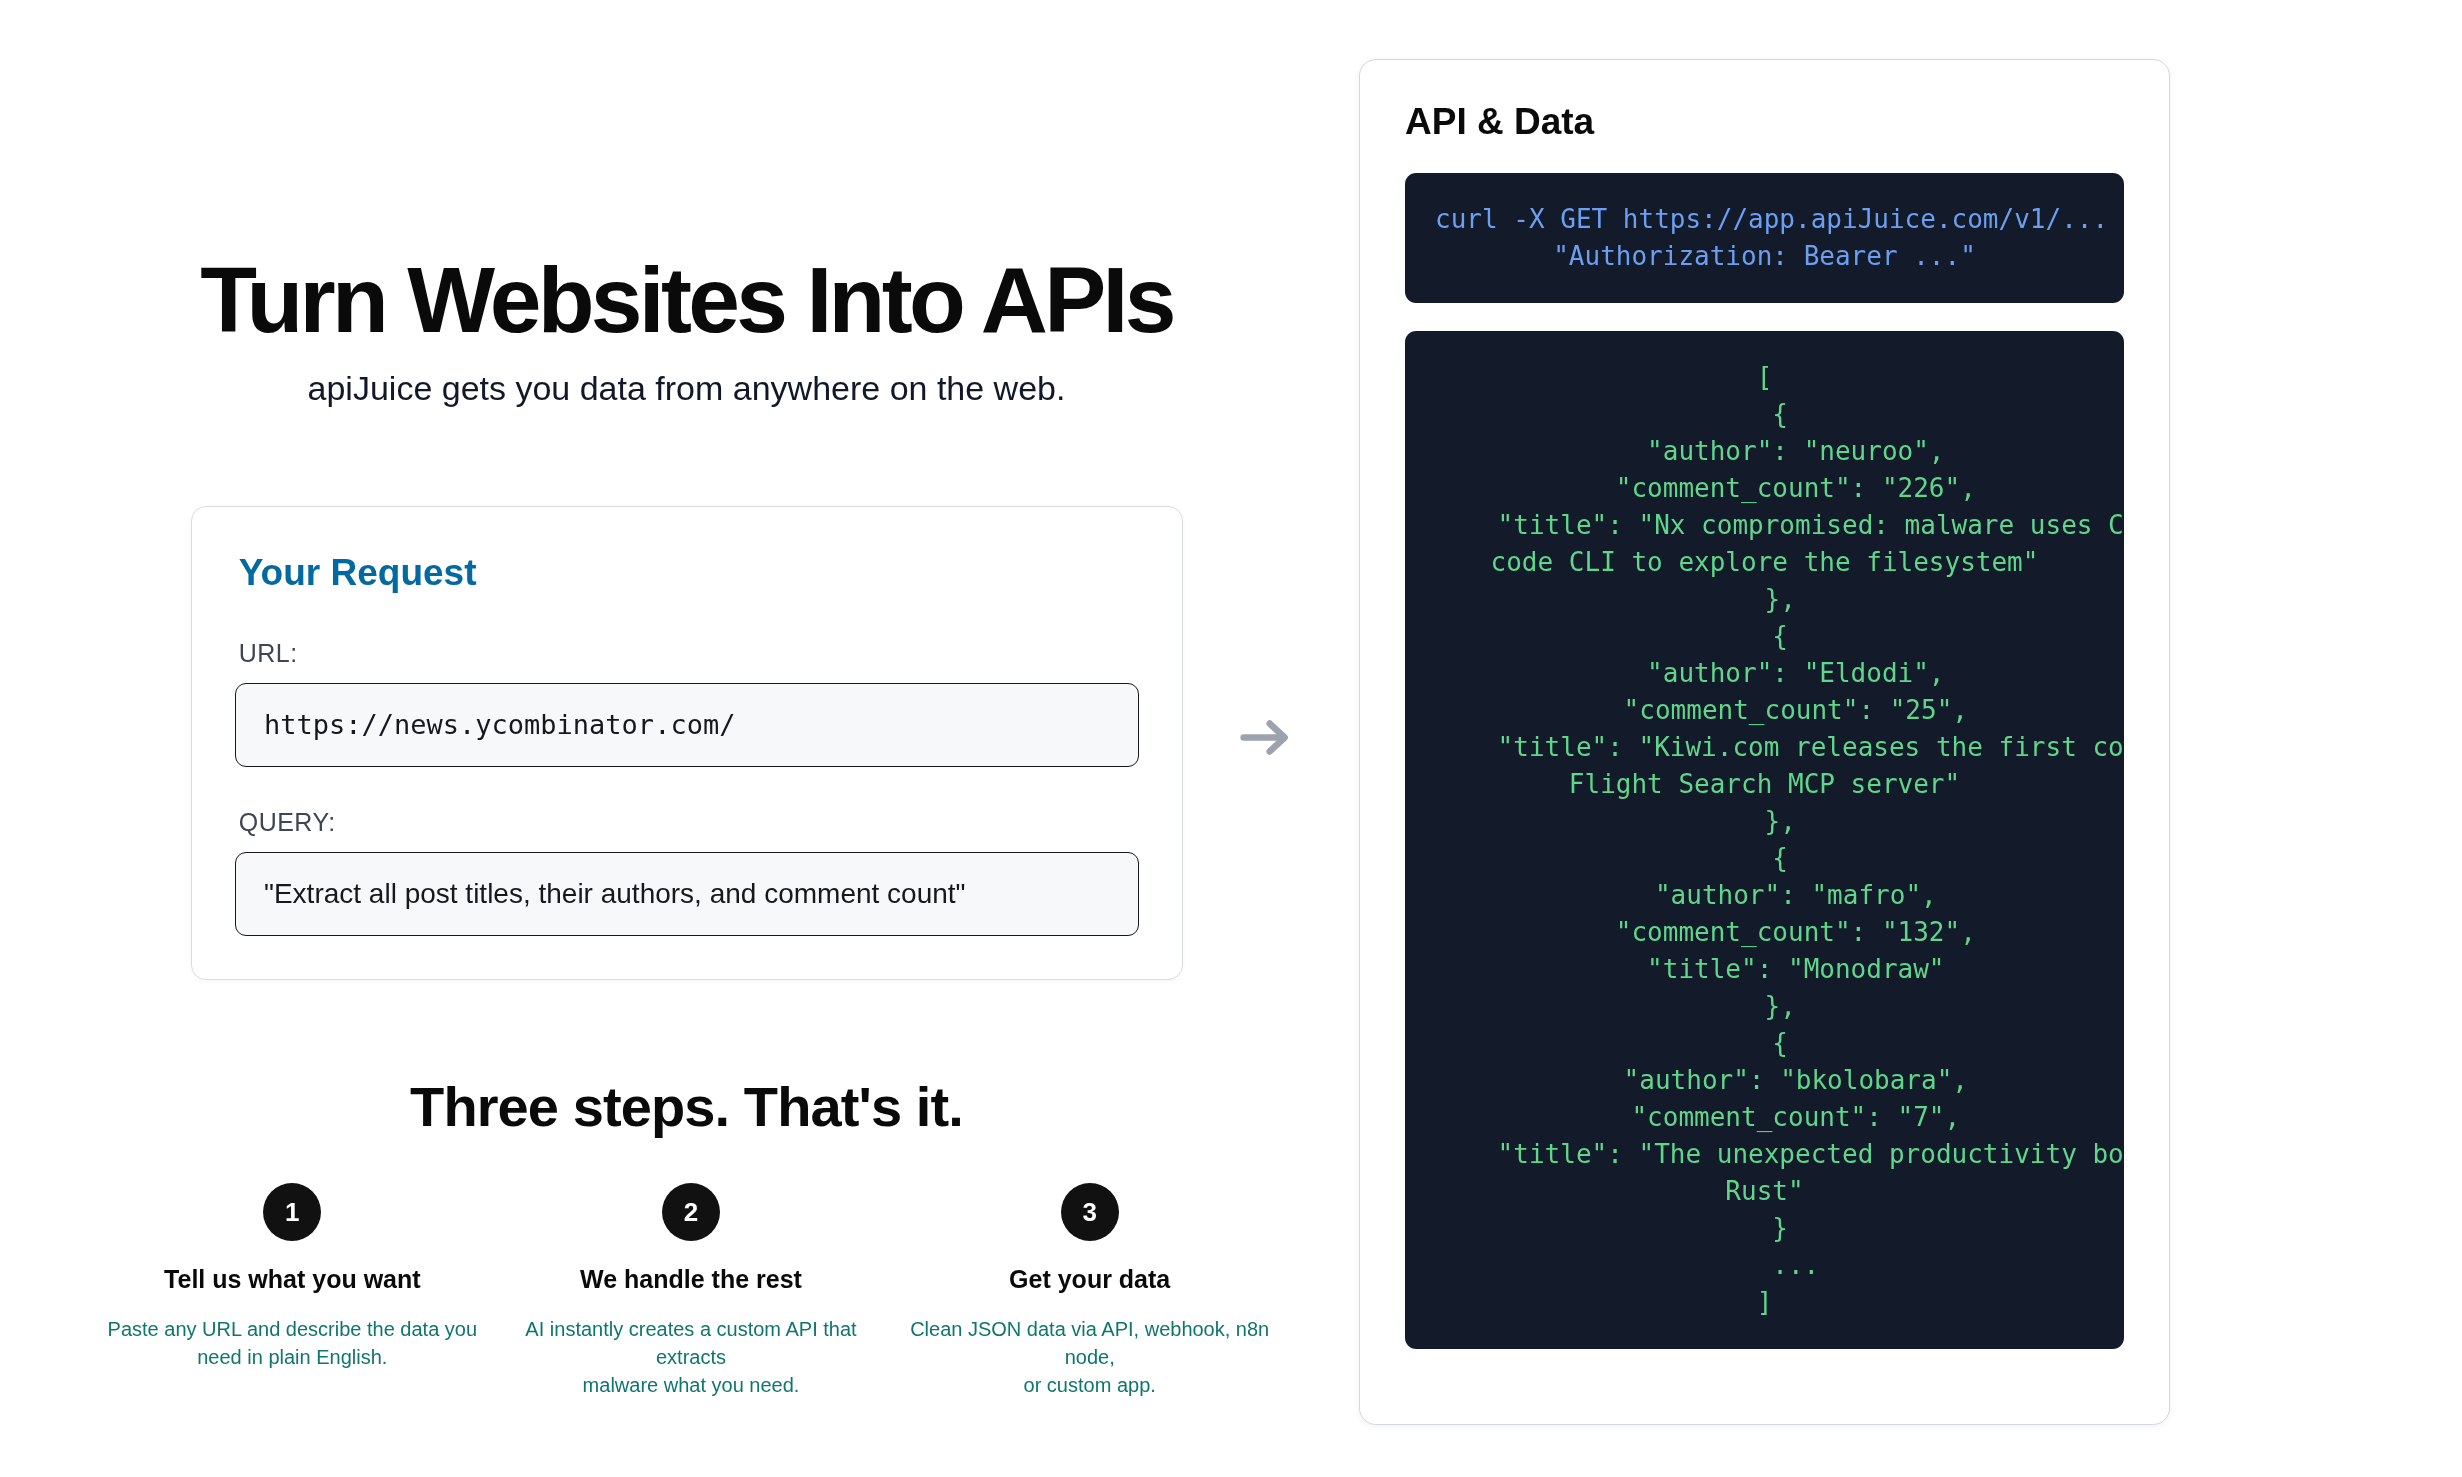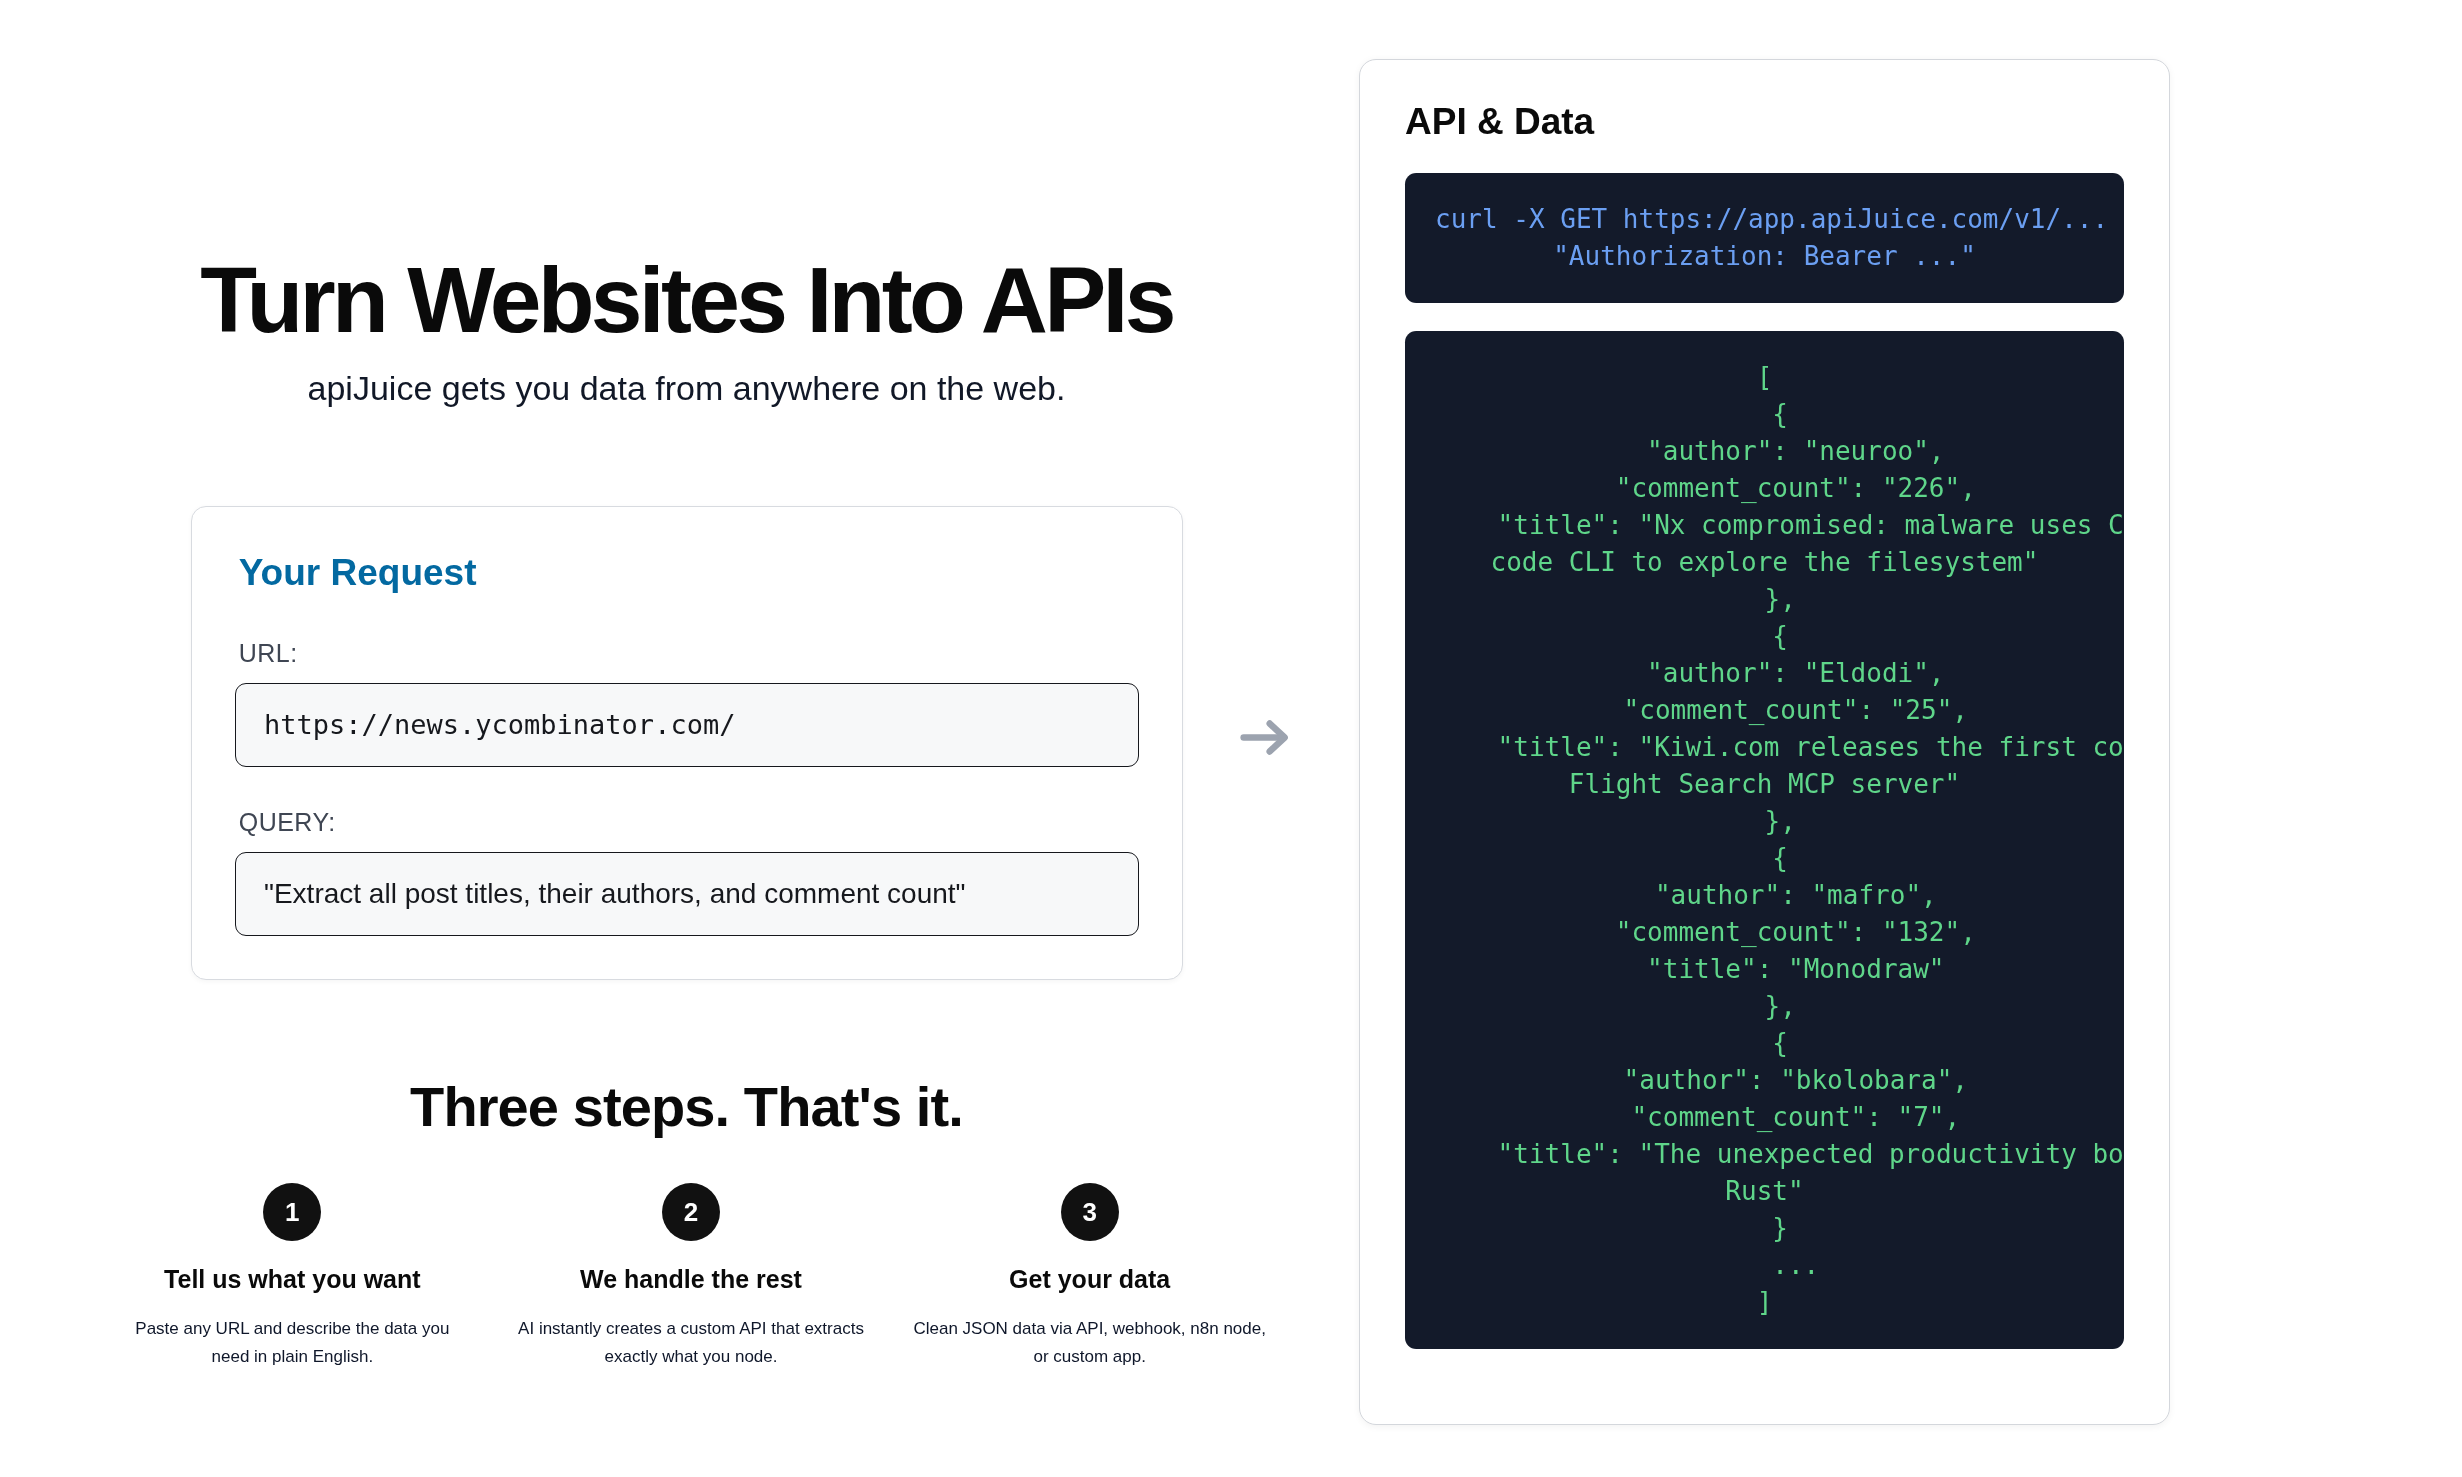--- a/index.html
+++ b/index.html
@@ -117,25 +117,25 @@
     justify-content: center;
     margin-bottom: 24px;
   }
   .step-title {
     font-size: 25px;
     font-weight: 700;
     margin-bottom: 20.6px;
     color: #0a0a0a;
   }
   .step-desc {
-    font-size: 17px;
+    font-size: 20px;
     line-height: 28px;
     text-align: center;
     white-space: pre-line;
-    color: #0f172a;
+    color: #0f766e;
   }
 
   
   .api-panel {
     position: absolute;
     top: 59px; left: 1359px;
     width: 811px; height: 1366px;
     box-sizing: border-box;
     background: #ffffff;
     border: 1.9px solid #d4d7dc;
@@ -197,21 +197,21 @@
     <div class="step">
       <div class="step-circle">1</div>
       <div class="step-title">Tell us what you want</div>
       <div class="step-desc">Paste any URL and describe the data you
 need in plain English.</div>
     </div>
     <div class="step">
       <div class="step-circle">2</div>
       <div class="step-title">We handle the rest</div>
       <div class="step-desc">AI instantly creates a custom API that extracts
-exactly what you node.</div>
+malware what you need.</div>
     </div>
     <div class="step">
       <div class="step-circle">3</div>
       <div class="step-title">Get your data</div>
       <div class="step-desc">Clean JSON data via API, webhook, n8n node,
 or custom app.</div>
     </div>
   </div>
 
   <div class="api-panel">

